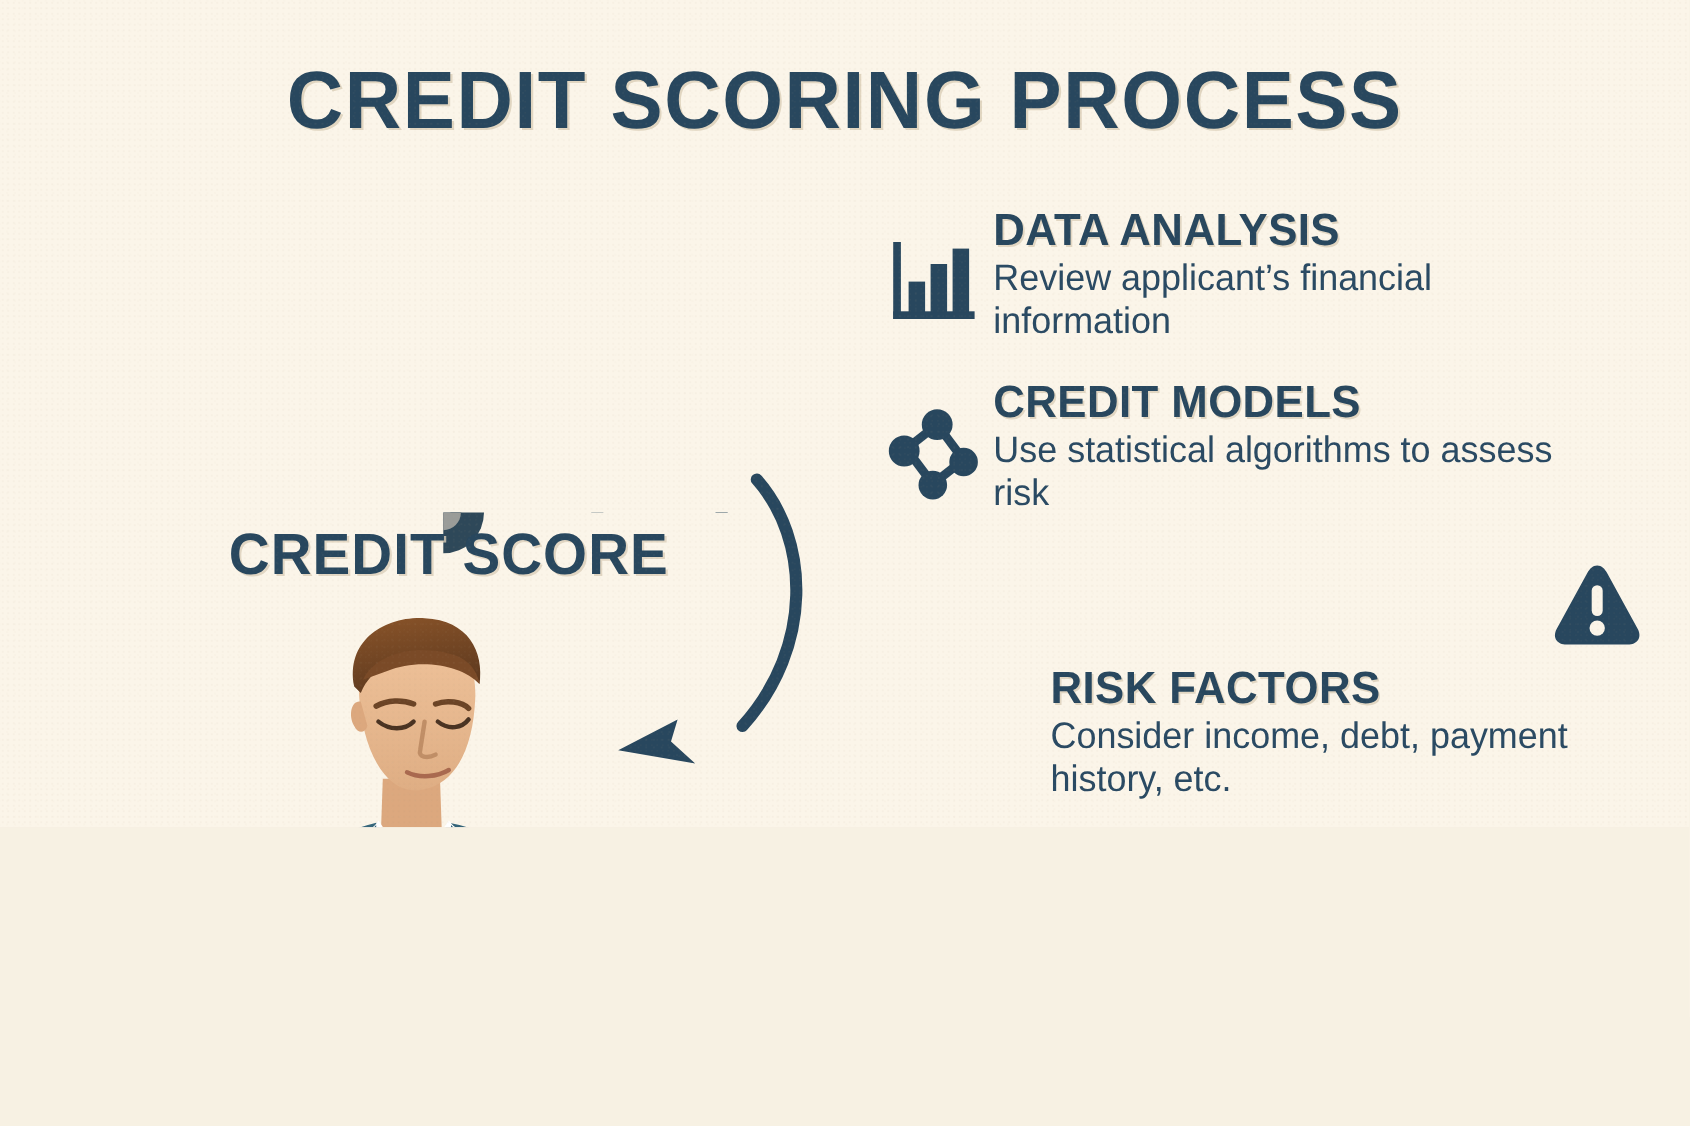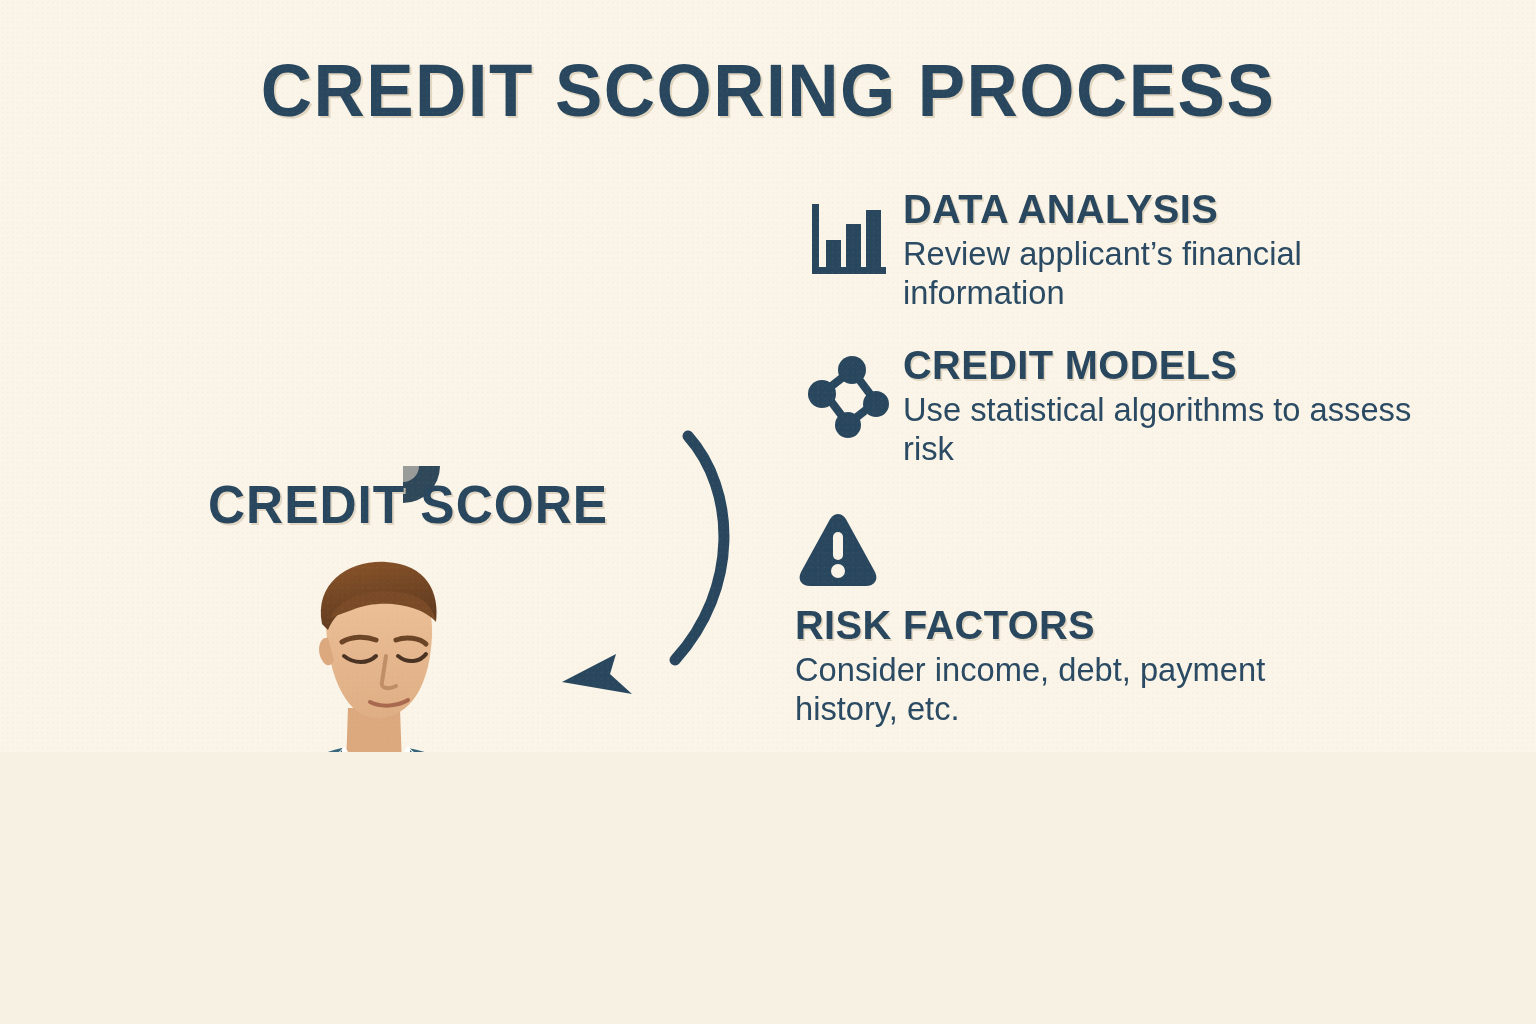--- a/index.html
+++ b/index.html
@@ -84,21 +84,21 @@
   
   #list {
     position: absolute;
     left: 795px;
     top: 186px;
     width: 700px;
   }
   .item {
     position: relative;
     display: flex;
-    align-items: flex-start;
+    align-items: flex-end;
     margin-bottom: 12px;
   }
   .item-icon {
     flex: 0 0 108px;
     height: 110px;
     display: flex;
     align-items: flex-start;
     justify-content: center;
     padding-top: 12px;
     box-sizing: border-box;

